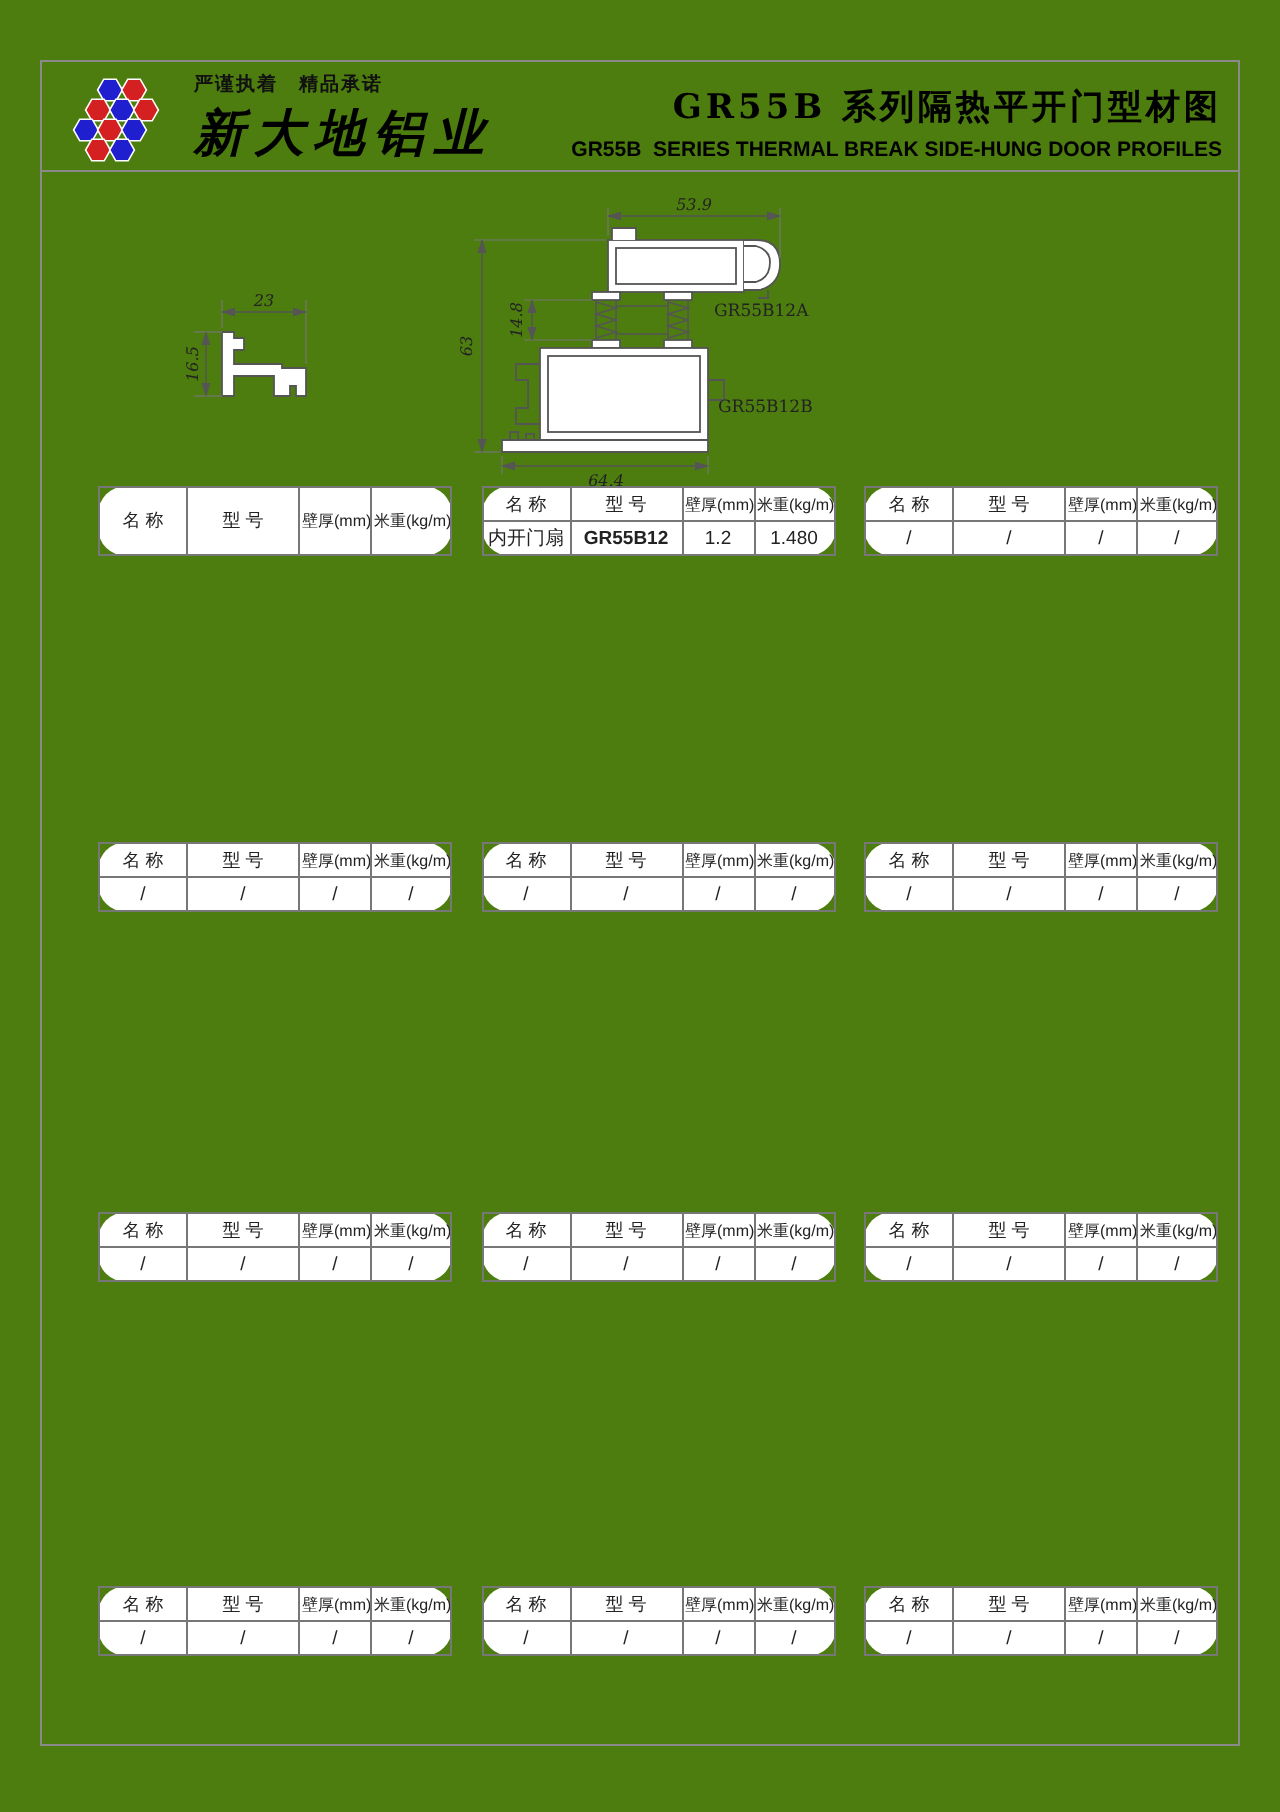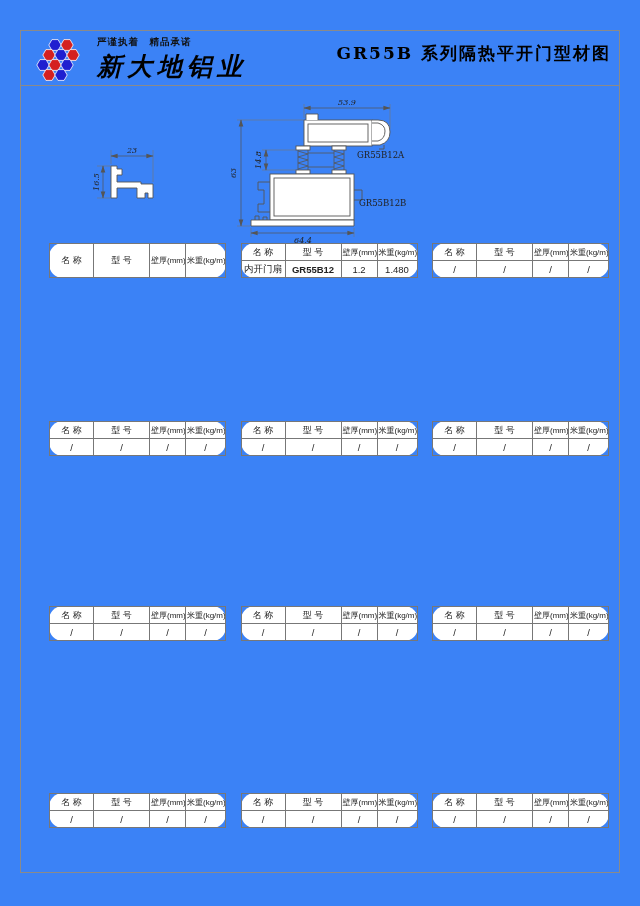--- a/index.html
+++ b/index.html
@@ -1,17 +1,17 @@
 <!DOCTYPE html>
 <html><head>
 <meta charset="utf-8">
 <style>
   * { box-sizing: border-box; margin: 0; padding: 0; }
   body { background:#fff; }
-  .page { position:relative; width:640px; height:906px; background:#3b82f6;
+  .page { position:relative; width:640px; height:906px; background:#4d7c0f;
           font-family:"Liberation Sans", sans-serif; color:#222; overflow:hidden; }
 
   
   .header-box { position:absolute; left:20px; top:30px; width:600px; height:56px;
                 border:1px solid #8a8a8a; }
   .logo-svg { position:absolute; left:14px; top:6px; }
   .brand { position:absolute; left:76px; top:5px; }
   .slogan { font-size:9.5px; font-weight:bold; letter-spacing:1px; color:#111; }
   .company { font-family:"DejaVu Serif", serif; font-size:25px; font-weight:bold;
              font-style:italic; letter-spacing:5px; color:#000; margin-top:1px; }
@@ -67,20 +67,21 @@
         <polygon points="25.8,28 28.9,22.6 35.1,22.6 38.2,28 35.1,33.4 28.9,33.4" fill="#1f1fd0" stroke="#fff" stroke-width="0.8"></polygon>
         <polygon points="7.8,38 10.9,32.6 17.1,32.6 20.2,38 17.1,43.4 10.9,43.4" fill="#d42020" stroke="#fff" stroke-width="0.8"></polygon>
         <polygon points="19.8,38 22.9,32.6 29.1,32.6 32.2,38 29.1,43.4 22.9,43.4" fill="#1f1fd0" stroke="#fff" stroke-width="0.8"></polygon>
       </svg>
     <div class="brand">
       <div class="slogan">严谨执着　精品承诺</div>
       <div class="company">新大地铝业</div>
     </div>
     <div class="titles">
       <div class="title-cn">GR55B 系列隔热平开门型材图</div>
+      <div class="title-en">GR55B  SERIES THERMAL BREAK SIDE-HUNG DOOR PROFILES</div>
     </div>
   </div>
 
   <div class="content-box">
 
     <svg class="draw-small" width="130" height="72" viewBox="0 0 130 72">
       <defs>
         <marker id="ar1" markerWidth="8" markerHeight="8" refX="6.6" refY="3" orient="auto-start-reverse" markerUnits="userSpaceOnUse">
           <path d="M0,0.7 L7,3 L0,5.3 Z" fill="#555"></path>
         </marker>

